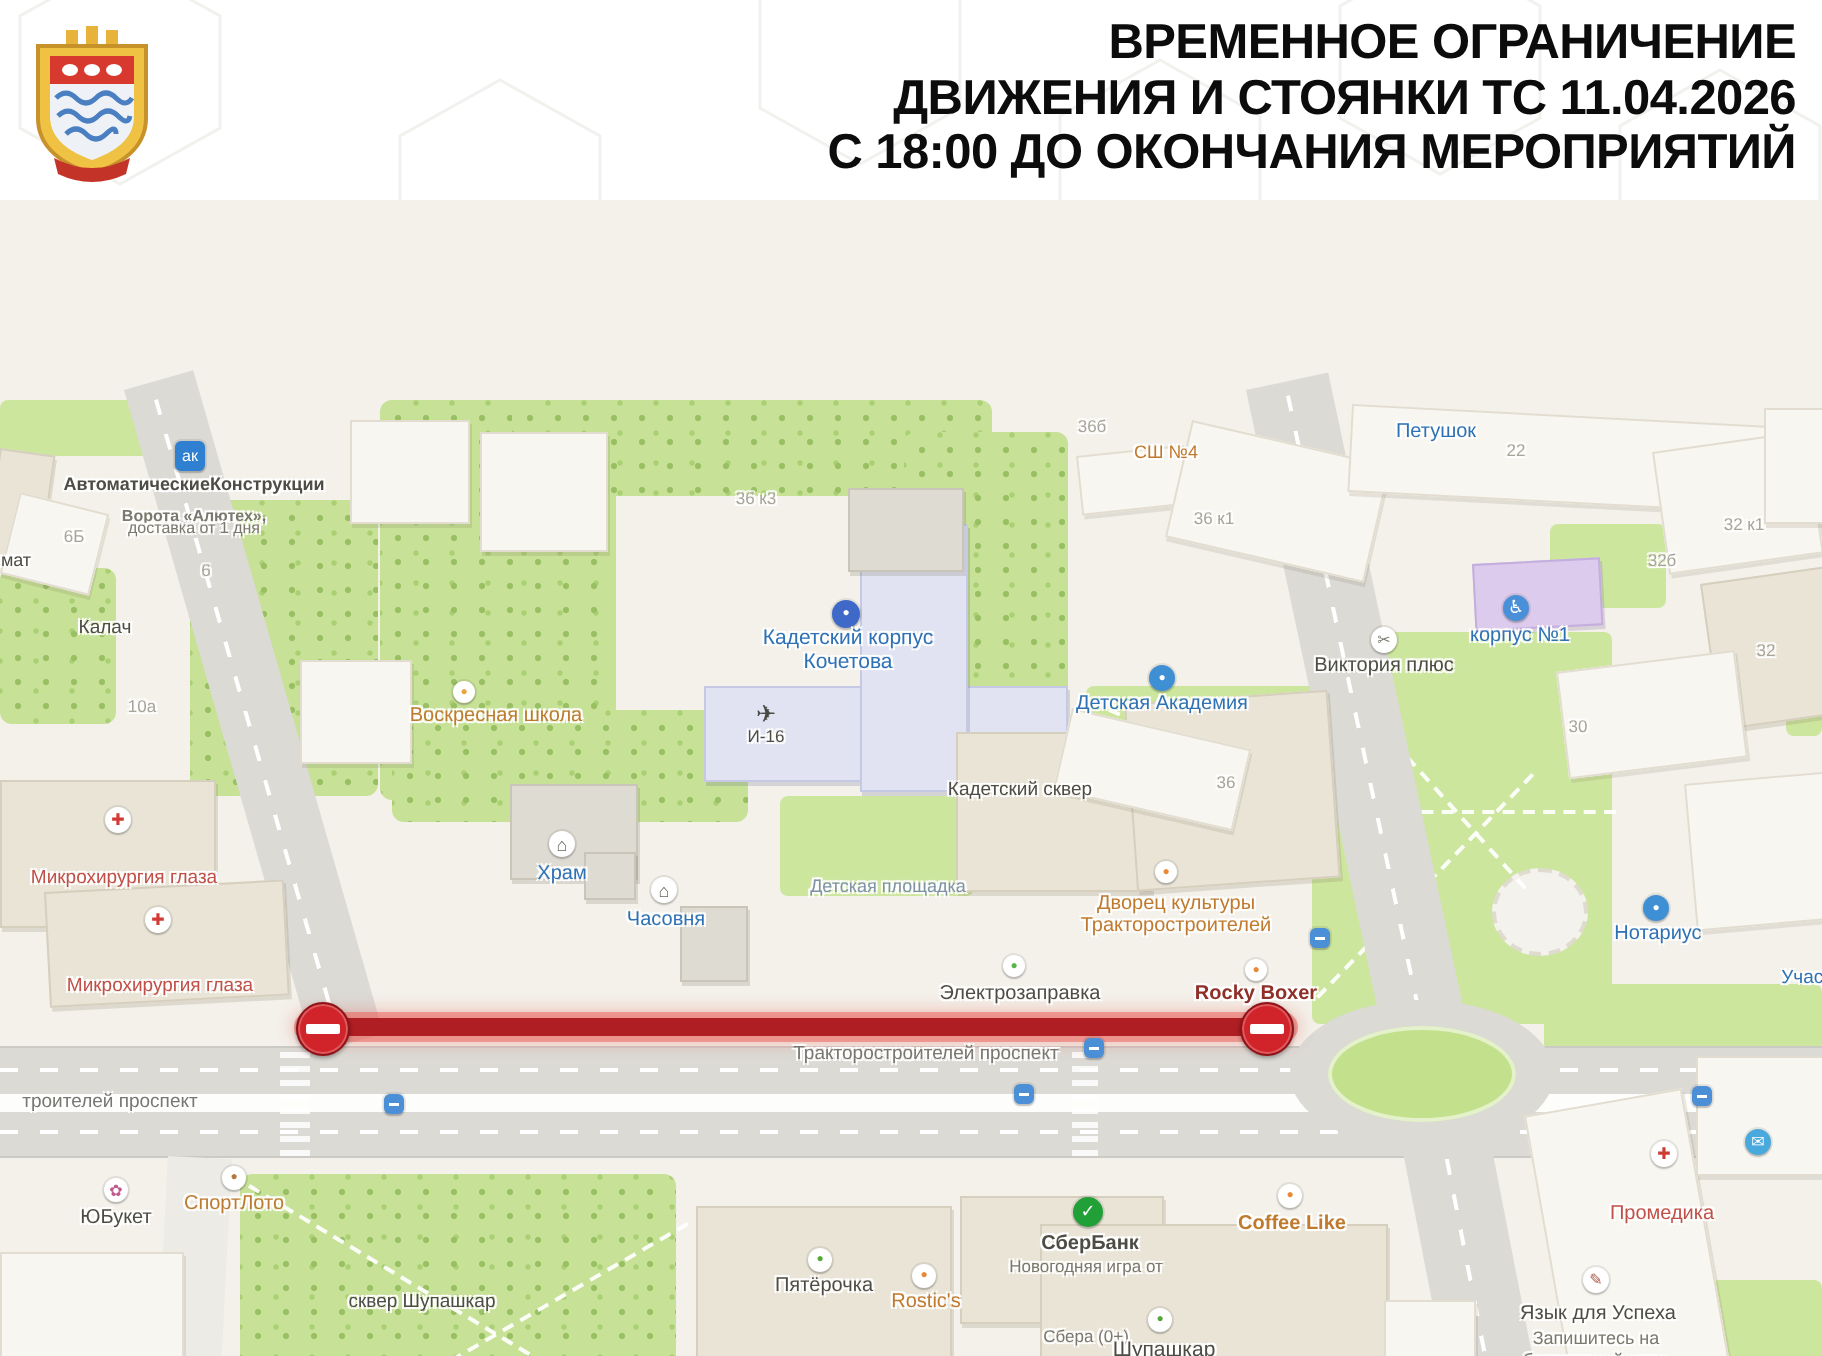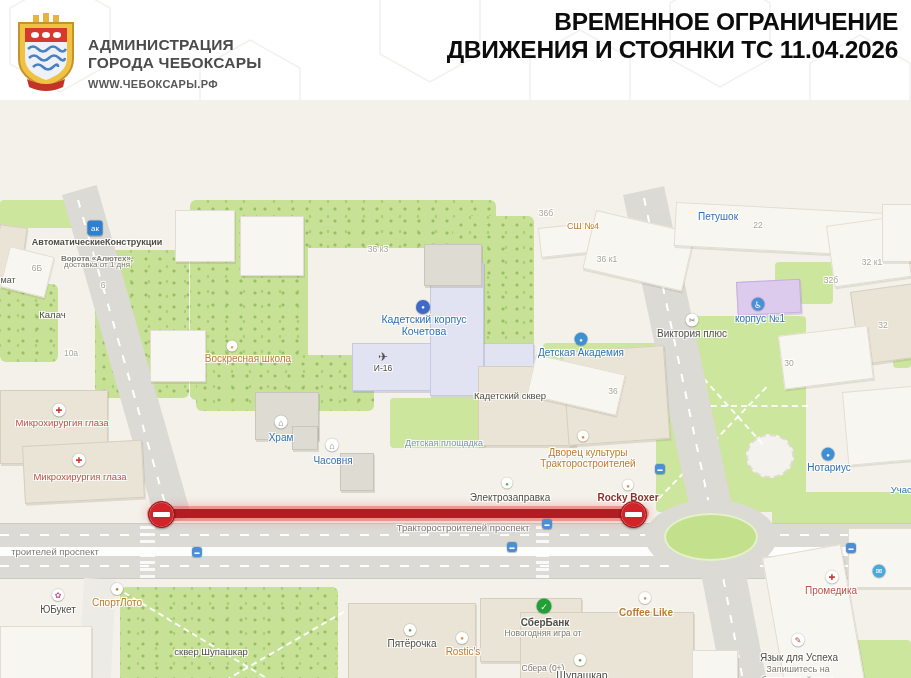--- a/index.html
+++ b/index.html
@@ -35,21 +35,21 @@
   .zebra{background:repeating-linear-gradient(180deg,#fff 0 3px,rgba(0,0,0,0) 3px 7px);opacity:.85;}
   .bld {background:#e9e4d6;border:1px solid #d6cfbe;box-shadow:1px 2px 0 rgba(120,110,90,.18);}
   .bldw{background:#f8f6f0;border:1px solid #e2ddd0;box-shadow:1px 2px 0 rgba(120,110,90,.15);}
   .bldg{background:#dedbd2;border:1px solid #c9c5b9;box-shadow:1px 2px 0 rgba(100,95,80,.18);}
   .bldb{background:#e1e3f2;border:1px solid #c5c9e4;box-shadow:1px 2px 0 rgba(90,95,130,.2);}
   .bldp{background:#dccbec;border:1px solid #c4aede;box-shadow:1px 2px 0 rgba(110,90,140,.2);}
   
   .lbl{position:absolute;transform:translate(-50%,-50%);white-space:nowrap;z-index:7;
        text-shadow:1px 1px 0 #fff,-1px -1px 0 #fff,1px -1px 0 #fff,-1px 1px 0 #fff,0 0 2px #fff;}
   .k-dark{color:#4e4d45;} .k-mut{color:#7b786d;} .k-mutb{color:#7e93a6;}
-  .k-blue{color:#2e71b5;} .k-orange{color:#c07a2e;} .k-red{color:#c05048;}
+  .k-blue{color:#2e71b5;} .k-orange{color:#c07a2e;} .k-red{color:#c05048;margin-top:17px;}
   .k-maroon{color:#8e2f28;} .k-road{color:#787771;} .k-addr{color:#a8a499;}
   
   .icn{position:absolute;transform:translate(-50%,-50%);display:flex;align-items:center;justify-content:center;
        z-index:6;border-radius:50%;background:#fff;
        box-shadow:0 0 0 1px rgba(0,0,0,.08),0 1px 1px rgba(0,0,0,.18);}
   .icn.sq{border-radius:3px;}
   .icn.plain{background:transparent;box-shadow:none;}
   
   #restriction{position:absolute;left:150px;top:409px;width:496px;height:9px;background:#ae1e22;
                border-radius:5px;z-index:5;
@@ -82,28 +82,24 @@
       <path d="M12,15 h42 v14 h-42 Z" fill="#d8392e"></path>
       <ellipse cx="22" cy="22" rx="4" ry="3" fill="#fff"></ellipse>
       <ellipse cx="33" cy="22" rx="4" ry="3" fill="#fff"></ellipse>
       <ellipse cx="44" cy="22" rx="4" ry="3" fill="#fff"></ellipse>
       <path d="M12,29 h42 v16 c0,12 -10,18 -21,22 C22,63 12,57 12,45 Z" fill="#eef2f7"></path>
       <path d="M15,36 q5,-5 10,0 t10,0 t10,0 t8,0" stroke="#4a7fc1" stroke-width="2.5" fill="none"></path>
       <path d="M16,45 q5,-5 10,0 t10,0 t10,0 t6,0" stroke="#4a7fc1" stroke-width="2.5" fill="none"></path>
       <path d="M20,54 q5,-5 10,0 t10,0 t5,0" stroke="#4a7fc1" stroke-width="2.5" fill="none"></path>
       <path d="M14,66 q19,10 38,0 l-2,8 q-17,8 -34,0 Z" fill="#c43327"></path>
     </svg>
-    <div id="org">
-      <div class="org-name">АДМИНИСТРАЦИЯ</div>
-      <div class="org-name">ГОРОДА ЧЕБОКСАРЫ</div>
-      <div class="org-site">WWW.ЧЕБОКСАРЫ.РФ</div>
-    </div>
     <div id="title">
       <div>ВРЕМЕННОЕ ОГРАНИЧЕНИЕ</div>
       <div>ДВИЖЕНИЯ И СТОЯНКИ ТС 11.04.2026</div>
+      <div>С 18:00 ДО ОКОНЧАНИЯ МЕРОПРИЯТИЙ</div>
     </div>
   </div>
 
   <div id="map">
     <div id="geom">
         <div class="geo wood" style="left: 190px; top: 100px; width: 118px; height: 200px;"></div>
         <div class="geo wood" style="left: 256px; top: 100px; width: 240px; height: 48px;"></div>
         <div class="geo wood" style="left: 452px; top: 116px; width: 82px; height: 155px;"></div>
         <div class="geo wood" style="left: 196px; top: 255px; width: 178px; height: 56px;"></div>
         <div class="geo wood" style="left: 95px; top: 150px; width: 94px; height: 148px;"></div>

